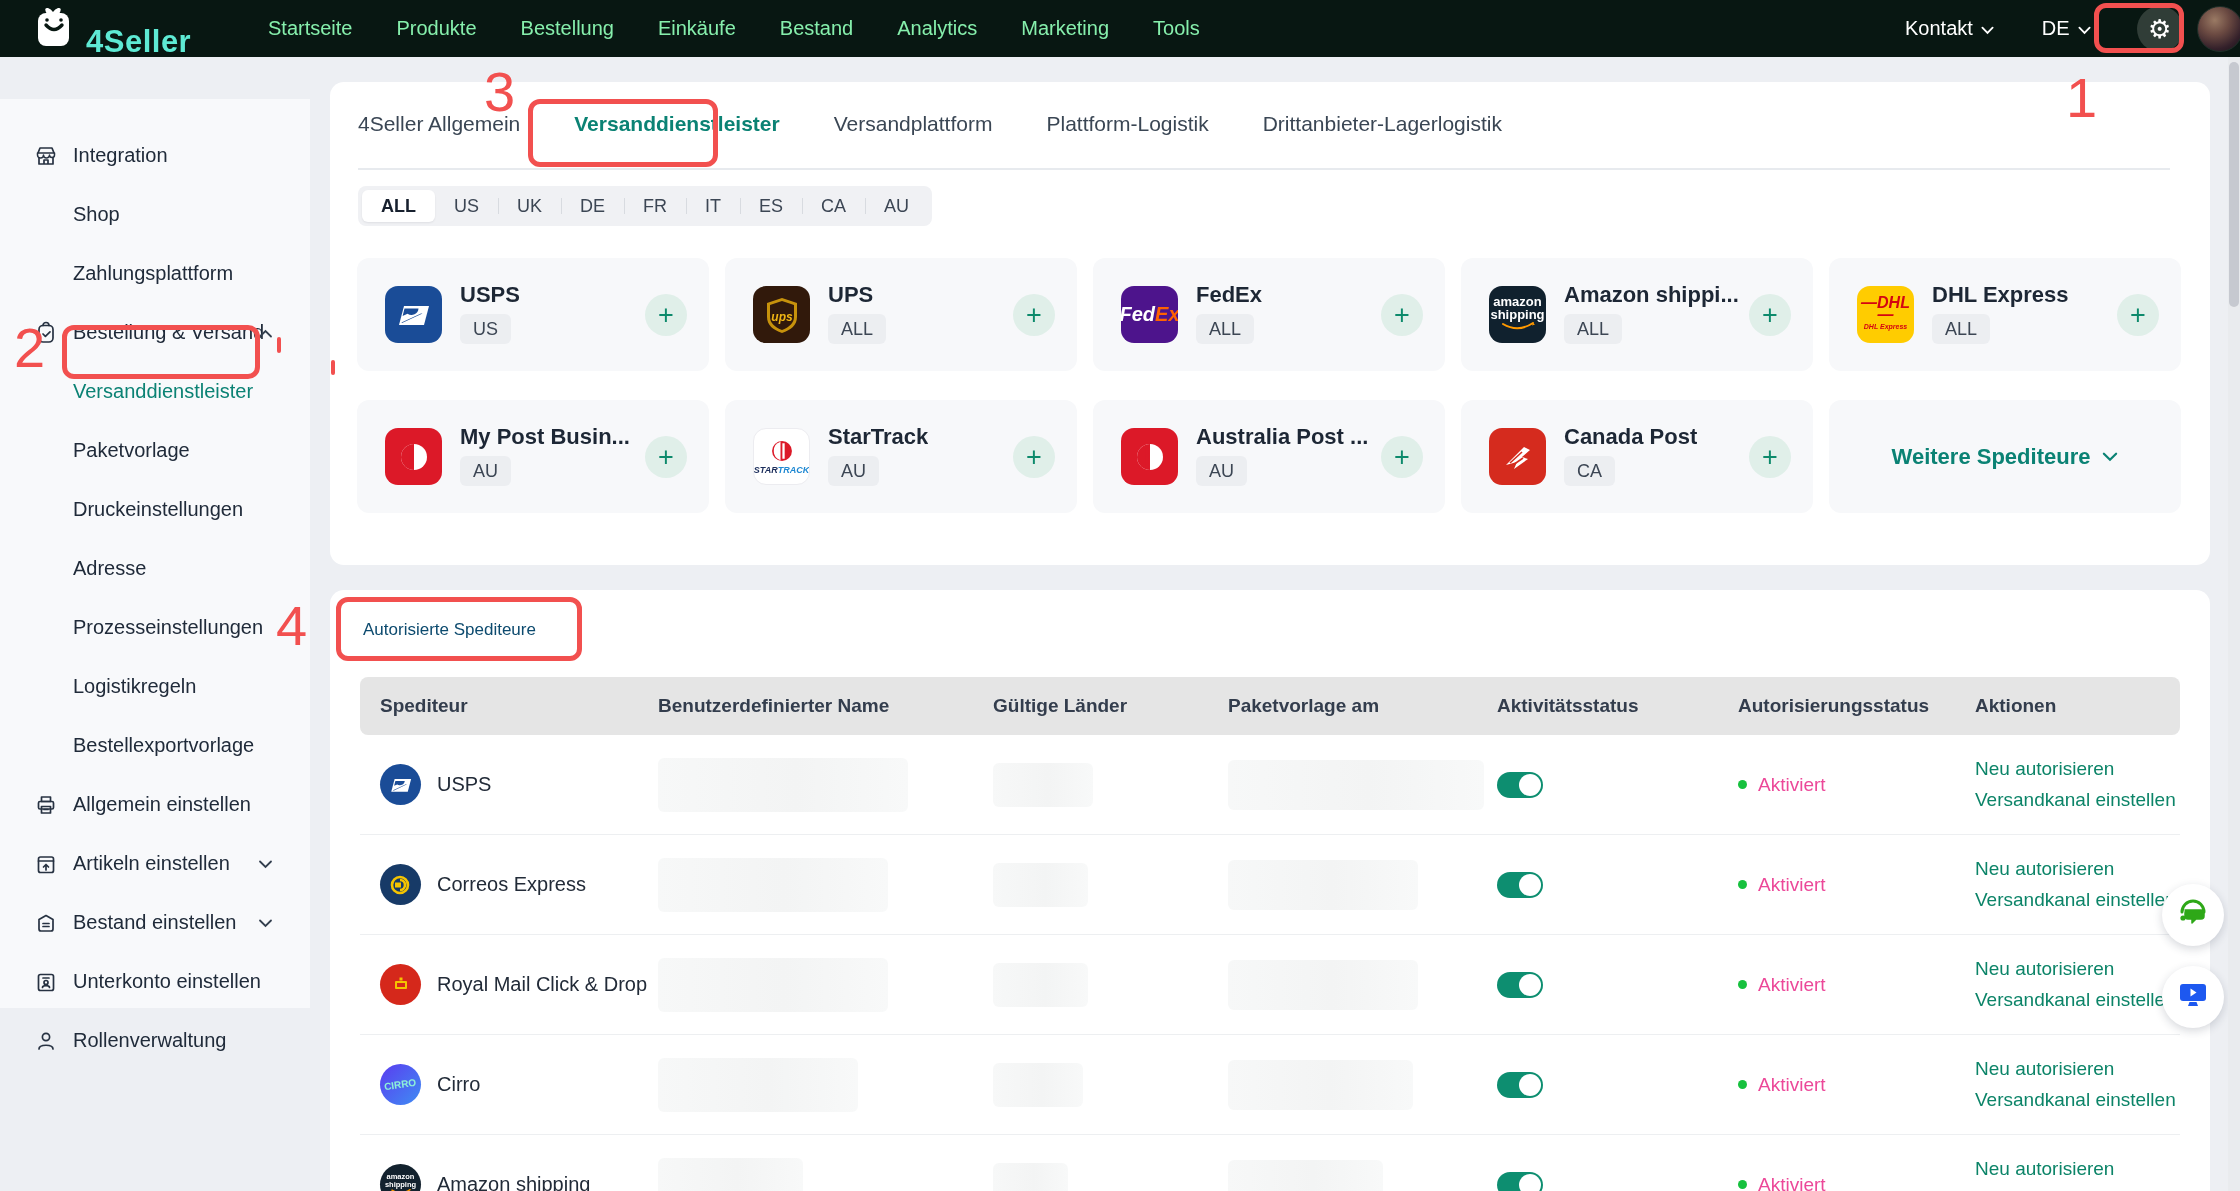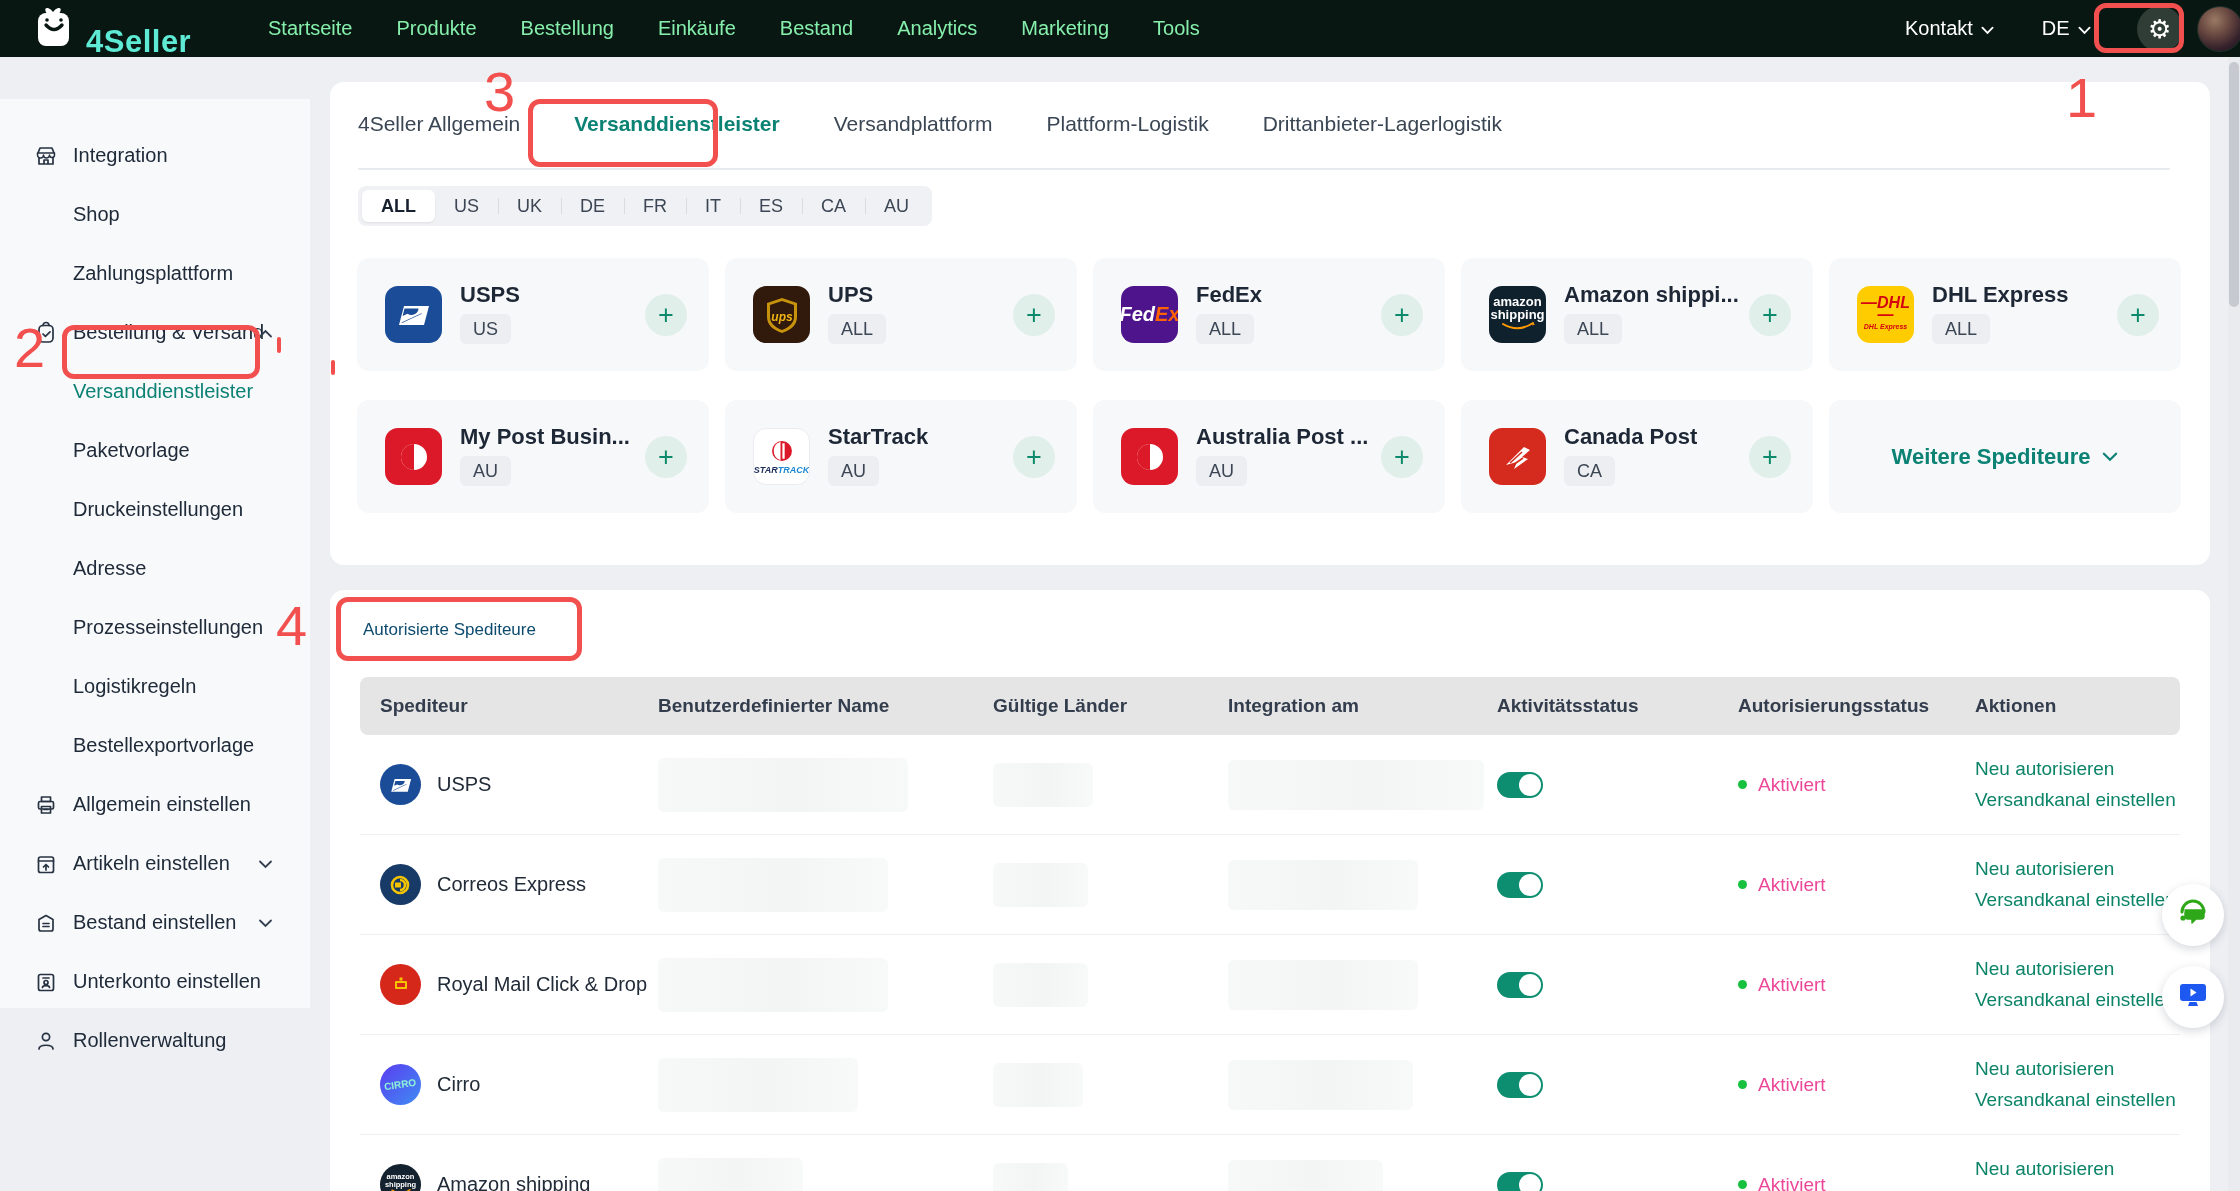--- a/index.html
+++ b/index.html
@@ -382,21 +382,21 @@
   </div>
 
   <div class="card card2">
     <div class="sec-title">Autorisierte Spediteure</div>
 
     <div class="table">
       <div class="t-head">
         <div>Spediteur</div>
         <div>Benutzerdefinierter Name</div>
         <div>Gültige Länder</div>
-        <div>Integration am</div>
+        <div>Paketvorlage am</div>
         <div>Aktivitätsstatus</div>
         <div>Autorisierungsstatus</div>
         <div>Aktionen</div>
       </div>
 
       <div class="t-row">
         <div class="r-carrier">
           <span class="clogo" style="background:#1a4c97">
             <svg width="30" height="30" viewBox="0 0 40 40">
                 <path d="M7 29 L11.5 12 H33.5 L29 29 Z" fill="#fff"></path>

